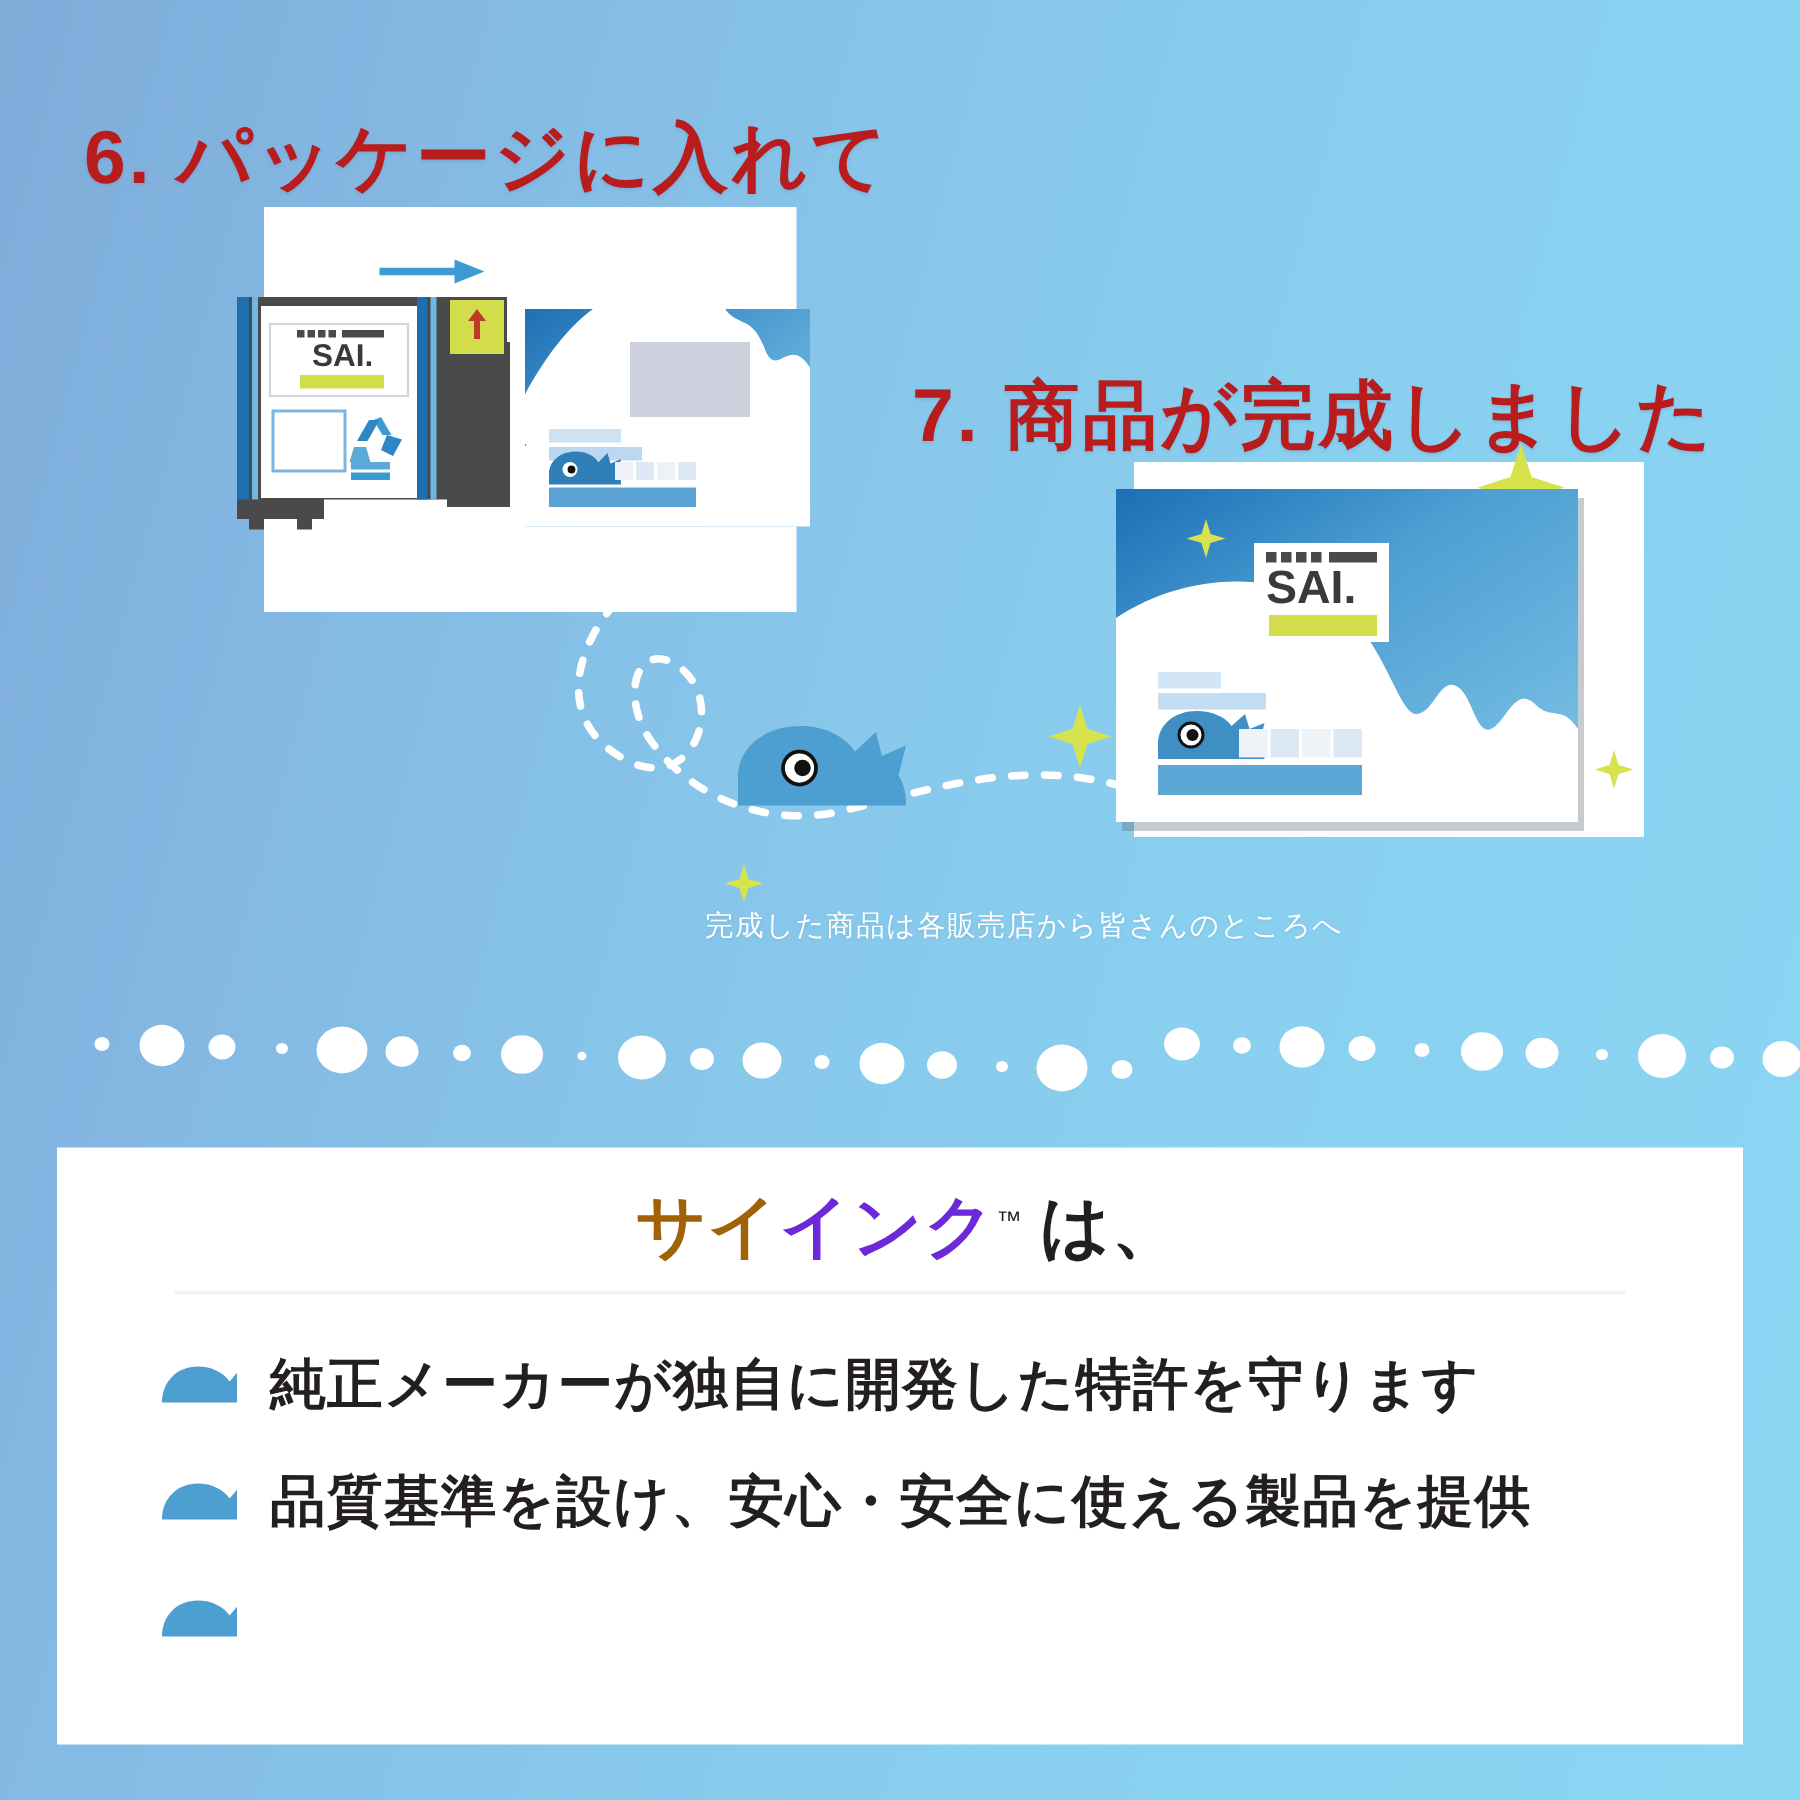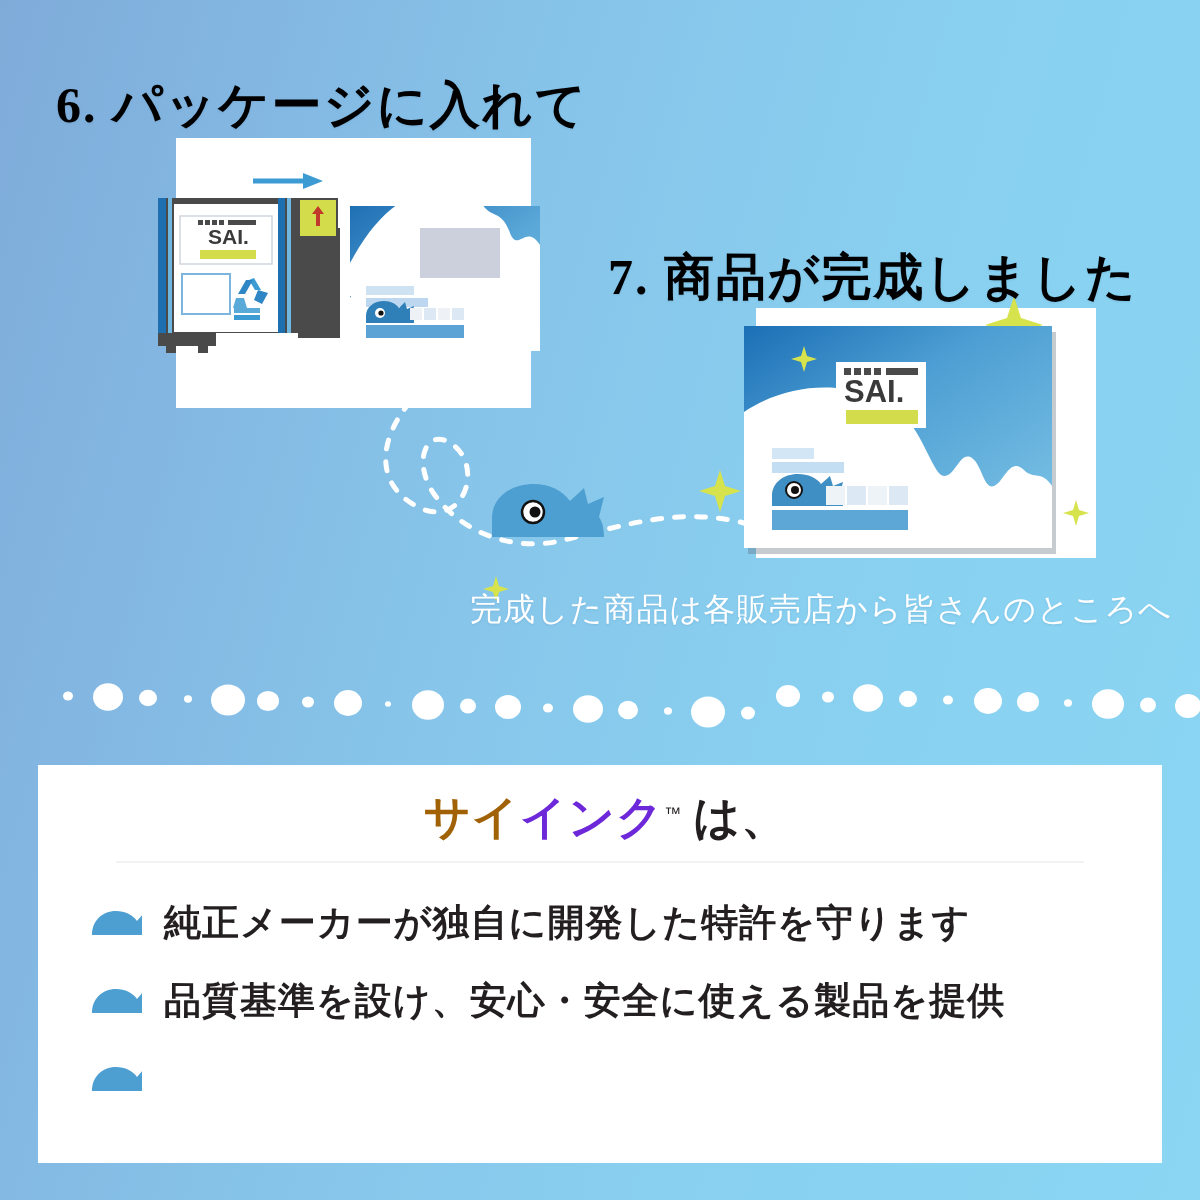--- a/index.html
+++ b/index.html
@@ -13,34 +13,33 @@
 
   
   #bg {
     position:absolute; inset:0;
     background:linear-gradient(105deg,#7fabd9 0%, #83b7e2 18%, #87c6ea 42%, #89d0f0 66%, #8ad6f3 100%);
   }
 
   
   .step-heading {
     position:absolute;
-    color:#000000;
+    color:#b91c1c;
     font-weight:bold;
     letter-spacing:2px;
     white-space:nowrap;
     text-shadow:0 1px 2px rgba(90,140,180,.28);
-    font-family:Liberation Serif, serif;
   }
   #heading6 { left:56px;  top:72px;  font-size:50px; }
   #heading7 { left:608px; top:202px; font-size:50px;margin-top:42px; }
 
   .caption {
     position:absolute;
-    left:470px; top:588px;
-    font-size:32px;
+    left:470px; top:604px;
+    font-size:19px;
     color:#ffffff;
     letter-spacing:1px;
     white-space:nowrap;
     text-shadow:0 1px 2px rgba(90,140,180,.25);
   }
 
   
   .art { position:absolute;margin-left:48px; }
   #art-step6 { left:110px; top:128px; width:390px; height:290px; }
   #art-path  { left:320px; top:400px; width:440px; height:200px; }
@@ -70,21 +69,21 @@
 
   #panel-divider {
     position:absolute; left:78px; top:96px;
     width:968px; height:2px;
     background:#f1f2f4;
   }
 
   #bullets { position:absolute; left:0; top:118px; width:100%; }
   .bullet-row {
     display:flex; align-items:center;
-    height:78px; padding-left:52px;
+    height:78px; padding-left:68px;
   }
   .bullet-icon { width:52px; height:34px; flex:0 0 52px; margin-right:22px; }
   .bullet-text {
     font-size:37px; font-weight:bold; color:#231f20;
     letter-spacing:1px; white-space:nowrap; line-height:1;
   }
 </style>
 </head>
 <body>
 

